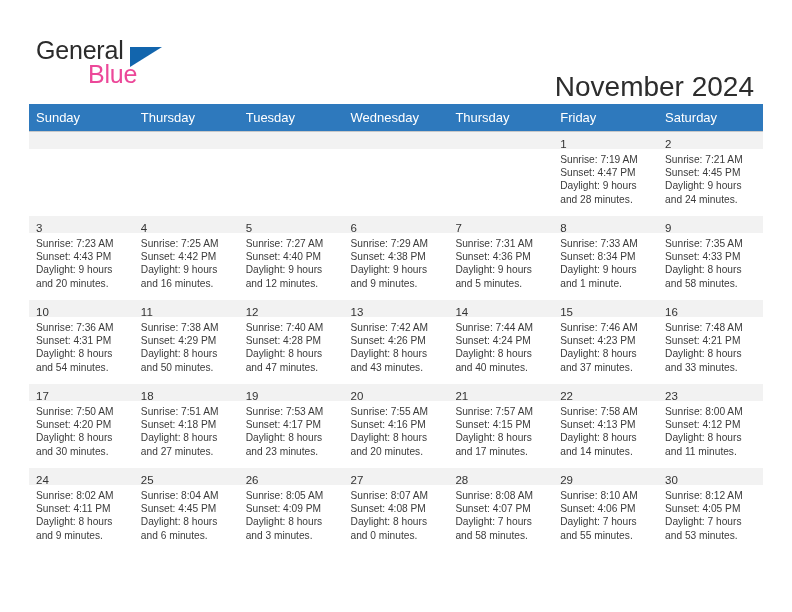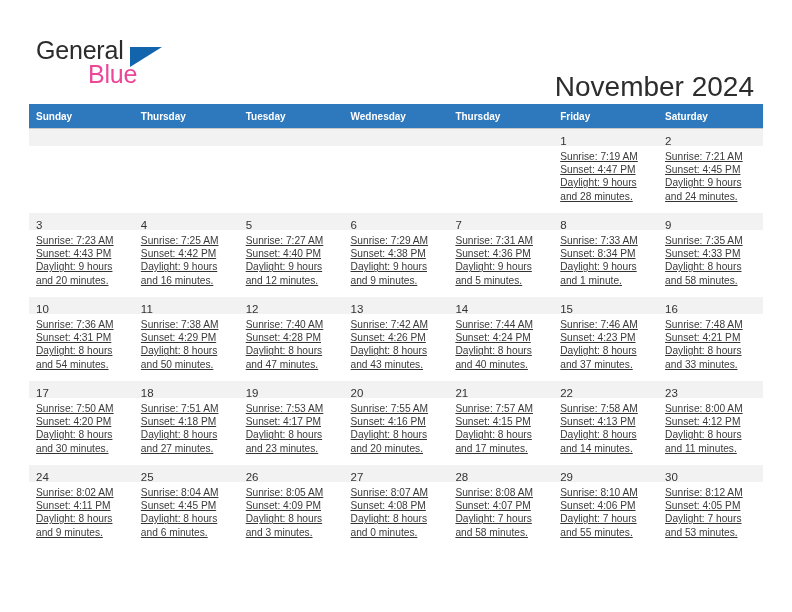--- a/index.html
+++ b/index.html
@@ -91,22 +91,22 @@
     position: absolute;
     left: 29px;
     top: 104px;
     width: 734px;
     border-collapse: collapse;
     table-layout: fixed;
   }
   .calendar th {
     background: #2e79bd;
     color: #ffffff;
-    font-size: 10px;
-    font-weight: bold;
+    font-size: 13px;
+    font-weight: normal;
     text-align: left;
     padding: 6px 0 6px 7px;
     height: 12px;
     border: none;
   }
   .calendar td {
     vertical-align: top;
     padding: 0;
     border: none;
     border-top: 1px solid #c8c8c8;
@@ -122,21 +122,20 @@
     padding: 2px 0 1px 7px;
     box-sizing: border-box;
   }
   .daynum {
     font-size: 11.5px;
     color: #333333;
     line-height: 14px;
   }
   .cell-body {
     padding: 4px 6px 0 7px;
-    text-decoration: underline;
   }
   .cell-line {
     font-size: 10.2px;
     line-height: 13.2px;
     color: #3b3b3b;
     white-space: nowrap;
   }
   td.empty .daynum-band {
     background: #f2f2f2;
   }

